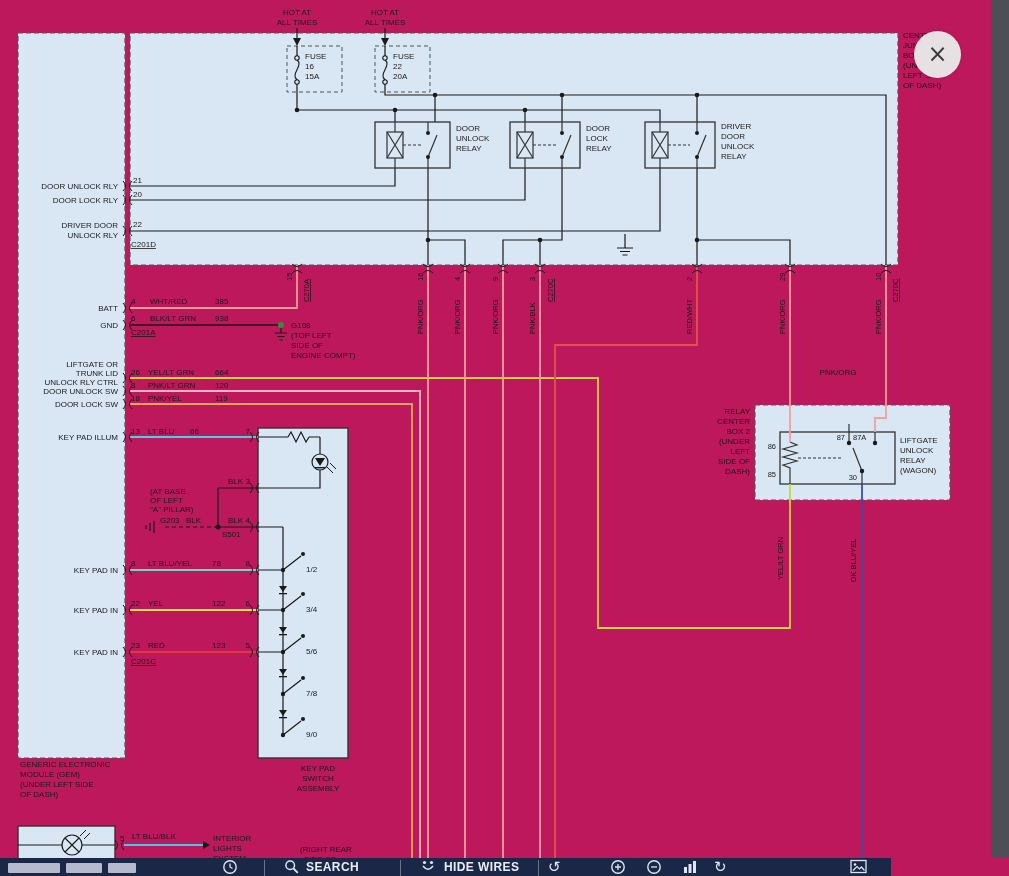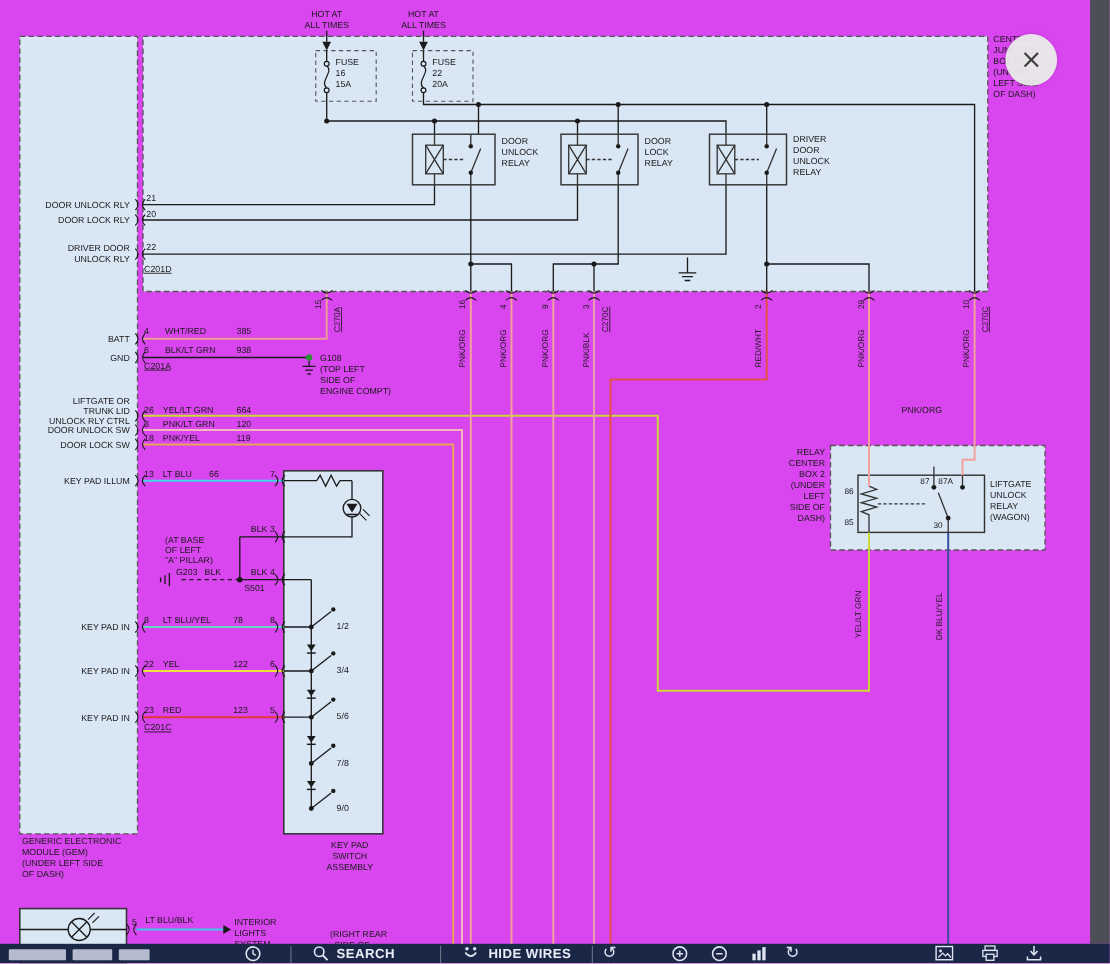--- a/index.html
+++ b/index.html
@@ -1,21 +1,21 @@
 <!DOCTYPE html>
 <html><head>
 <meta charset="utf-8">
 <style>
   html,body{margin:0;padding:0;background:#fff;}
-  .stage{position:relative;width:1009px;height:876px;overflow:hidden;background:#d946ef;
+  .stage{position:relative;width:1009px;height:876px;overflow:hidden;background:#be185d;
          font-family:"Liberation Sans",sans-serif;}
   .stage svg{position:absolute;left:0;top:0;}
   svg text{font-family:"Liberation Sans",sans-serif;fill:#1a1a1a;}
   .edge-strip{position:absolute;top:0;right:0;width:18px;height:858px;background:#4c4f55;}
-  .toolbar{position:absolute;left:0;bottom:0;width:1009px;height:18px;background:#1b2746;overflow:hidden;}
+  .toolbar{position:absolute;left:0;bottom:0;width:891px;height:18px;background:#1b2746;overflow:hidden;}
   .tb-item{position:absolute;top:1px;height:16px;display:flex;align-items:flex-start;}
   .tb-label{font-size:12px;font-weight:bold;letter-spacing:.4px;color:#e9edf7;line-height:16px;}
   .tb-sep{position:absolute;top:2px;width:1px;height:20px;background:rgba(255,255,255,.35);}
   .tb-glyph{font-size:15px;color:#dfe5f2;line-height:15px;}
   .frag{position:absolute;top:5px;height:10px;background:#c6ccda;border-radius:1px;opacity:.9;}
   .close-btn{position:absolute;left:914px;top:31px;width:47px;height:47px;border-radius:50%;
              border:none;background:rgba(233,233,233,.96);cursor:pointer;
              box-shadow:0 0 4px rgba(0,0,0,.15);padding:0;}
   .close-btn span{font-size:24px;color:#3c3c3c;line-height:47px;display:block;text-align:center;
                   font-family:"DejaVu Sans",sans-serif;}

